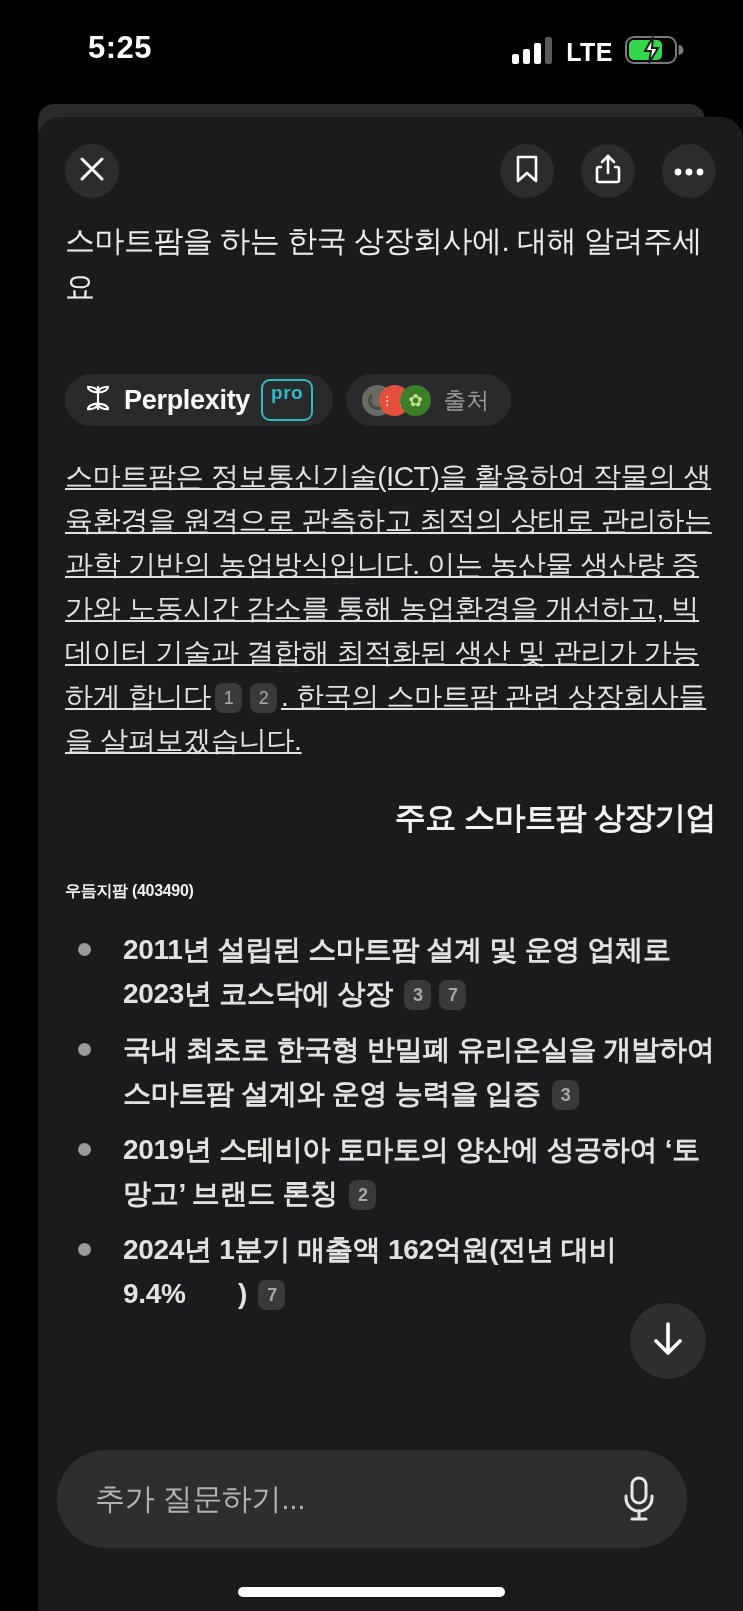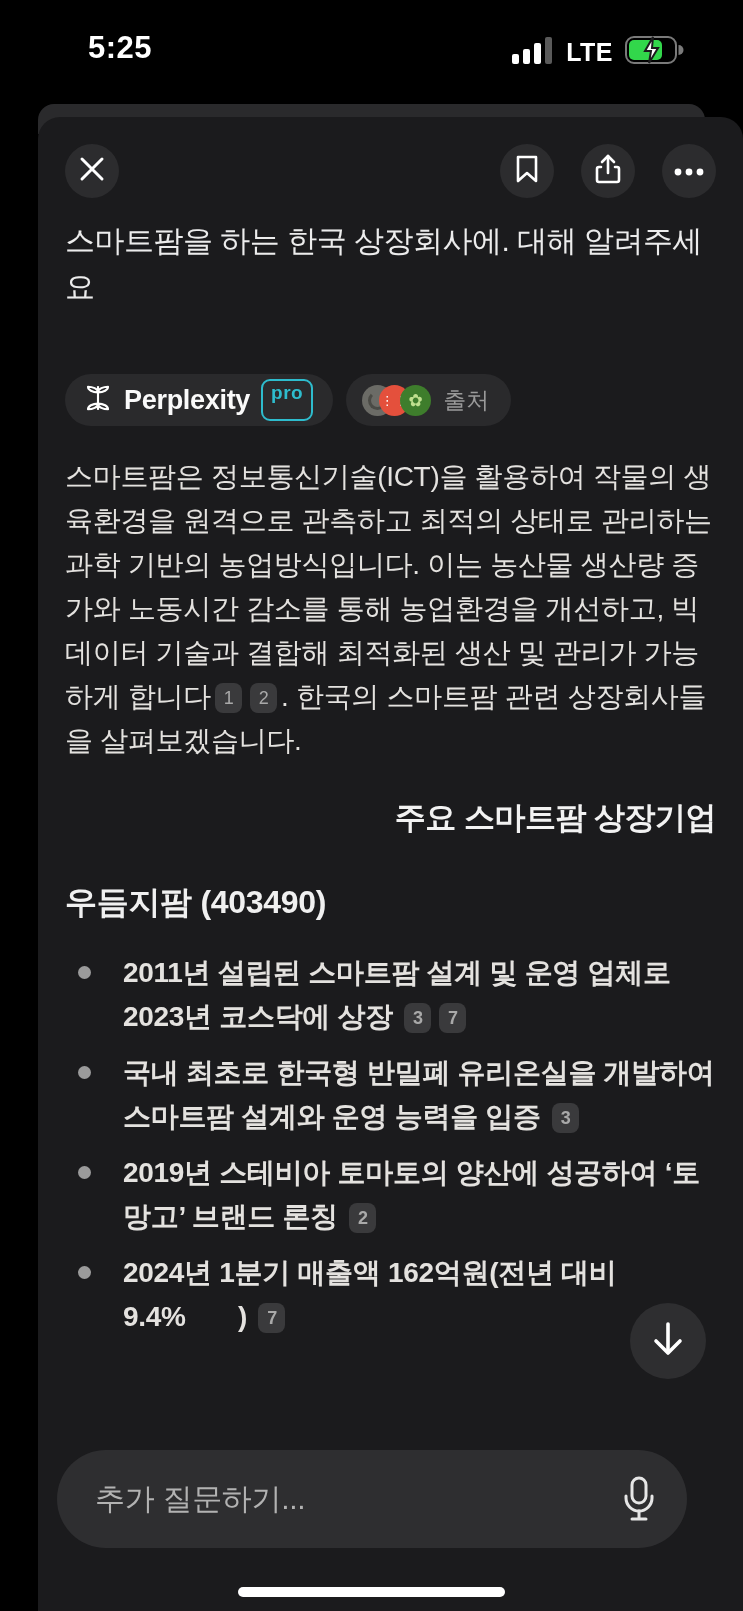--- a/index.html
+++ b/index.html
@@ -33,25 +33,25 @@
   .favicons{display:flex;align-items:center;}
   .fav{width:31px;height:31px;border-radius:50%;position:relative;}
   .fav.f1{background:#6b6b66;z-index:1;}
   .fav.f1::after{content:"";position:absolute;inset:6px;border-radius:50%;border:3px solid #4a4a45;border-top-color:transparent;}
   .fav.f2{background:#e4503c;margin-left:-14px;z-index:2;display:flex;align-items:center;justify-content:center;}
   .fav.f2::after{content:"⋮⋮";font-size:13px;color:#fff;letter-spacing:1px;}
   .fav.f3{background:#3e7d2c;margin-left:-10px;z-index:3;display:flex;align-items:center;justify-content:center;}
   .fav.f3::after{content:"✿";font-size:17px;color:#bfe08f;}
   .sources-label{font-size:23px;color:#9a9a9a;}
   
-  .answer-p{margin-top:29px;font-size:28px;line-height:44px;color:#e4e2df;letter-spacing:-0.3px;}
+  .answer-p{margin-top:29px;font-size:28px;line-height:44px;color:#e4e2df;letter-spacing:-0.3px;text-decoration:underline;}
   .cite{display:inline-block;min-width:19px;height:30px;line-height:30px;padding:0 4px;text-align:center;
         background:#3a3a3c;color:#a9a9a9;border-radius:8px;font-size:18px;margin:0 4px;vertical-align:2px;cursor:pointer;}
   .section-h{margin-top:34px;font-size:31px;font-weight:700;color:#f2f2f2;letter-spacing:-0.5px;text-align:right;}
-  .company-h{margin-top:42px;font-size:32px;font-weight:700;color:#f0f0f0;letter-spacing:-0.3px;}
+  .company-h{margin-top:42px;font-size:16px;font-weight:700;color:#f0f0f0;letter-spacing:-0.3px;}
   ul.bullets{list-style:none;margin:26px 0 0 0;padding:0 0 220px 0;}
   ul.bullets li{position:relative;padding-left:58px;margin-bottom:12px;font-size:28px;line-height:44px;color:#e4e2df;letter-spacing:-0.3px;font-weight:bold;}
   ul.bullets li::before{content:"";position:absolute;left:13px;top:15px;width:13px;height:13px;border-radius:50%;background:#9b9b9b;}
   
   .down-btn{position:absolute;left:630px;top:1303px;width:76px;height:76px;border-radius:50%;background:#2e2e30;
             display:flex;align-items:center;justify-content:center;z-index:5;cursor:pointer;}
   
   .composer{position:absolute;left:0;right:0;bottom:0;height:161px;z-index:6;border-radius:29px;}
   .ask-pill{position:absolute;left:57px;right:56px;top:0;height:98px;border-radius:49px;background:#2e2e30;
             display:flex;align-items:center;padding:0 32px 0 36px;}

